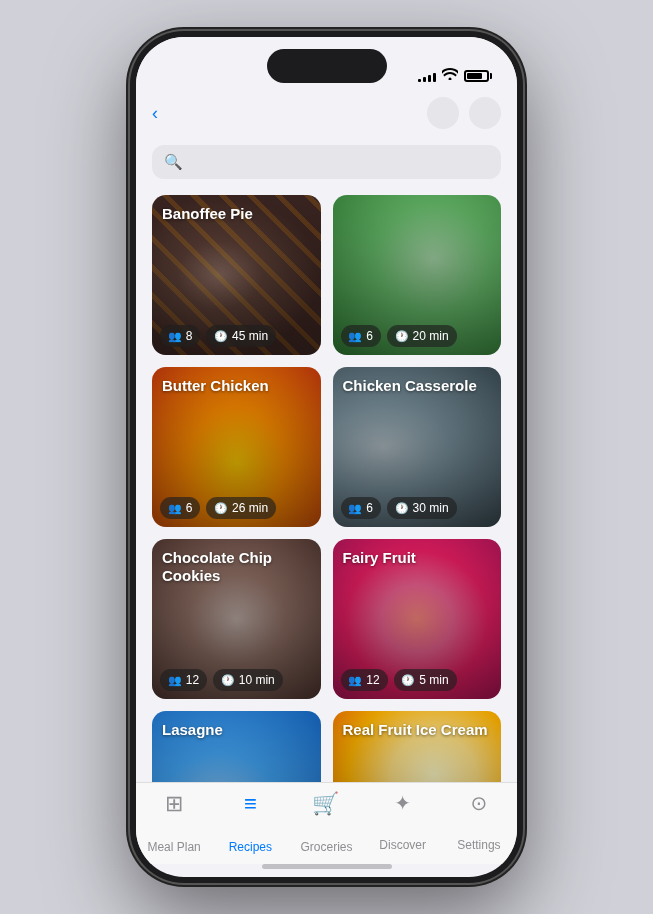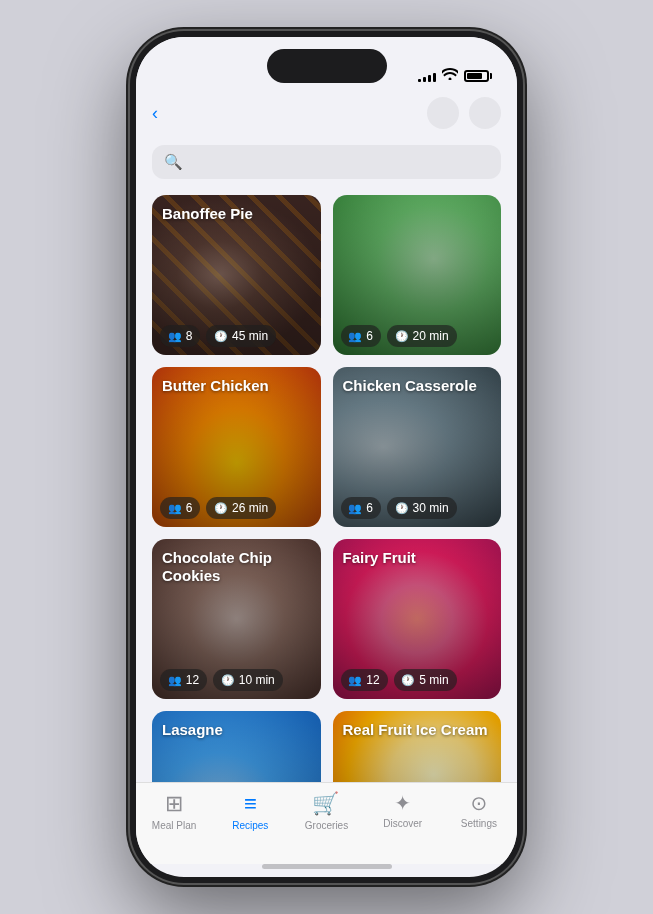--- a/index.html
+++ b/index.html
@@ -227,21 +227,21 @@
     .tab-item {
       flex: 1;
       display: flex;
       flex-direction: column;
       align-items: center;
       gap: 3px;
       cursor: pointer;
     }
     .tab-icon { font-size: 22px; color: #8e8e93; }
     .tab-icon.active { color: #007AFF; }
-    .tab-label { font-size: 10px; color: #8e8e93; }
+    .tab-label { font-size: 12px; color: #8e8e93; margin-top: 20px; }
     .tab-label.active { color: #007AFF; }
     .home-indicator {
       height: 5px;
       background: rgba(0,0,0,0.2);
       width: 130px;
       border-radius: 3px;
       margin: 0 auto 8px;
     }
     
     .food-pattern {

